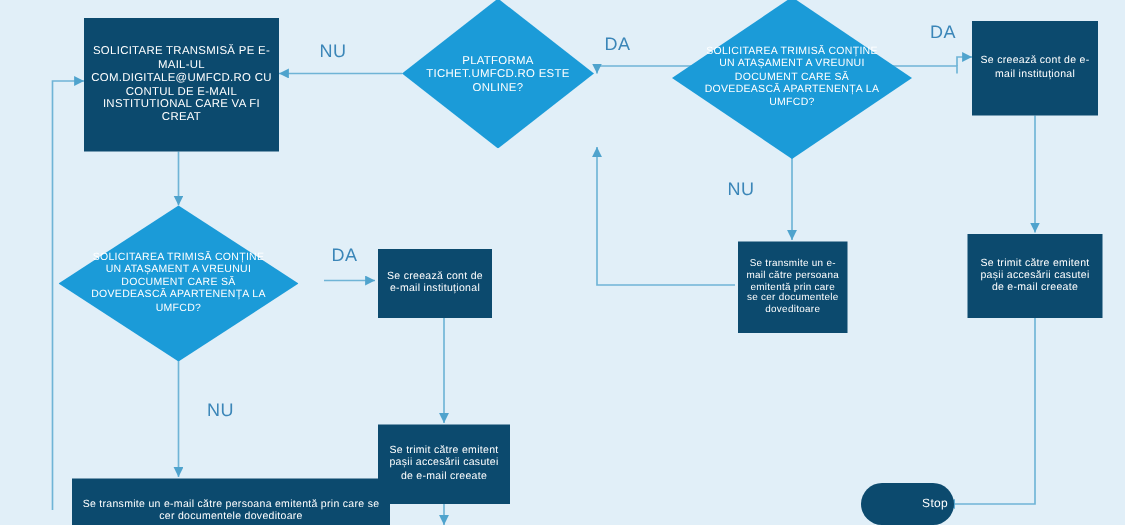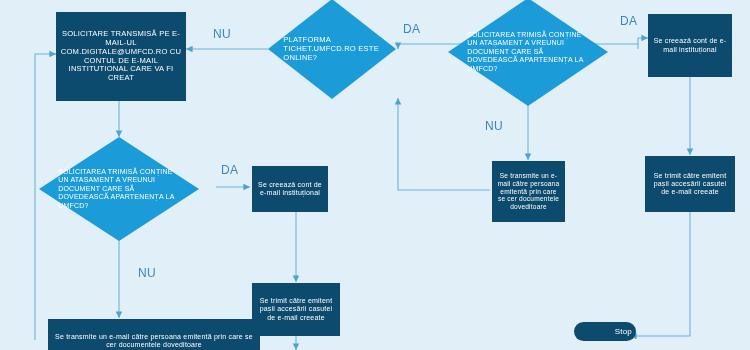--- a/index.html
+++ b/index.html
@@ -52,20 +52,21 @@
     height: 100%;
     background: #1b9bd8;
     clip-path: polygon(50% 0%, 100% 50%, 50% 100%, 0% 50%);
   }
   .diamond-label {
     position: absolute;
     left: 12%;
     top: 50%;
     width: 76%;
     transform: translateY(-50%);
+    text-align: center;
     color: #ffffff;
     line-height: 1.2;
     letter-spacing: 0.2px;
   }
   .edge-label {
     position: absolute;
     color: #3b86b8;
     font-size: 12px;
     letter-spacing: 0.3px;
     white-space: nowrap;
@@ -150,21 +151,21 @@
   </div>
 
   <div class="node process" style="left:252px; top:283px; width:88px; height:53px; font-size:7px;">
     <span>Se trimit către emitent pașii accesării casutei de e-mail creeate</span>
   </div>
 
   <div class="node process" style="left:48px; top:319px; width:212px; height:44px; font-size:7px;">
     <span>Se transmite un e-mail către persoana emitentă prin care se cer documentele doveditoare</span>
   </div>
 
-  <div class="node terminator" style="left:574px; top:322px; width:62px; height:19px; font-size:8px;">
+  <div class="node terminator" style="left:574px; top:322px; width:62px; height:28px; font-size:8px;">
     <span>Stop</span>
   </div>
 
   <div class="edge-label" style="left:213px; top:27px;">NU</div>
   <div class="edge-label" style="left:403px; top:22px;">DA</div>
   <div class="edge-label" style="left:620px; top:14px;">DA</div>
   <div class="edge-label" style="left:485px; top:119px;">NU</div>
   <div class="edge-label" style="left:221px; top:163px;">DA</div>
   <div class="edge-label" style="left:138px; top:266px;">NU</div>
 

